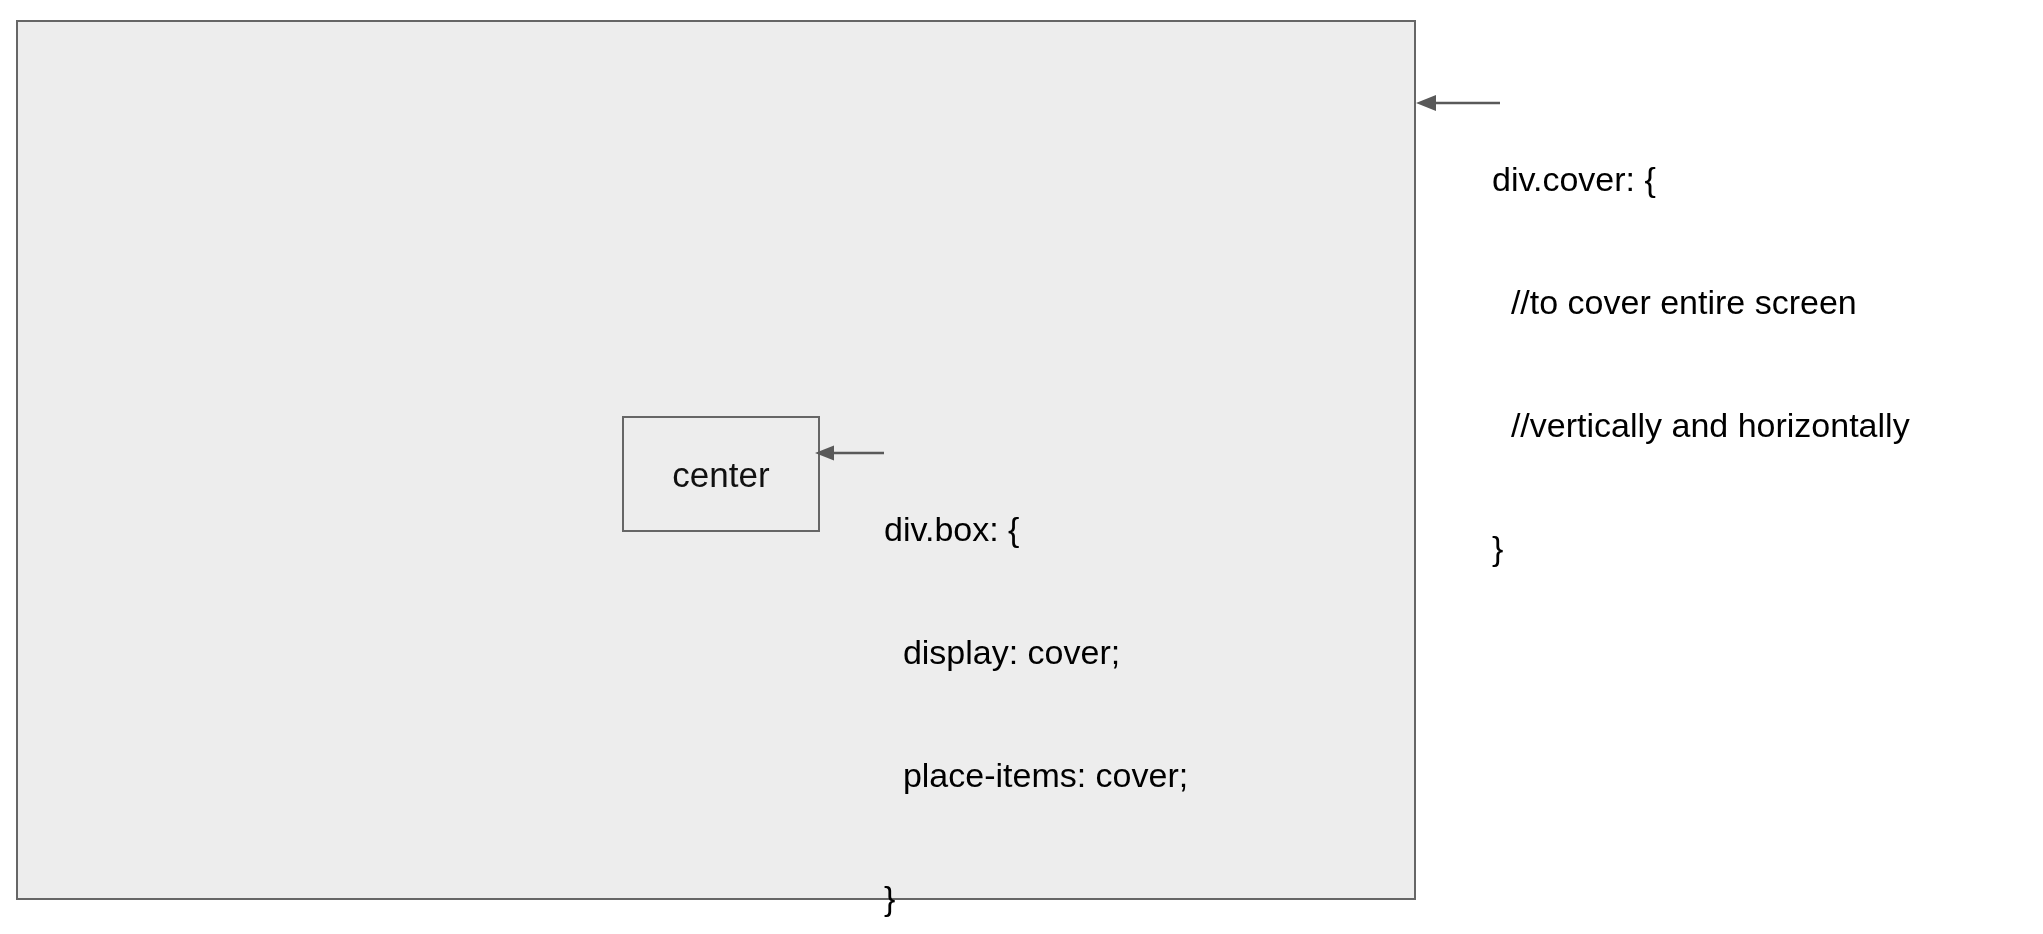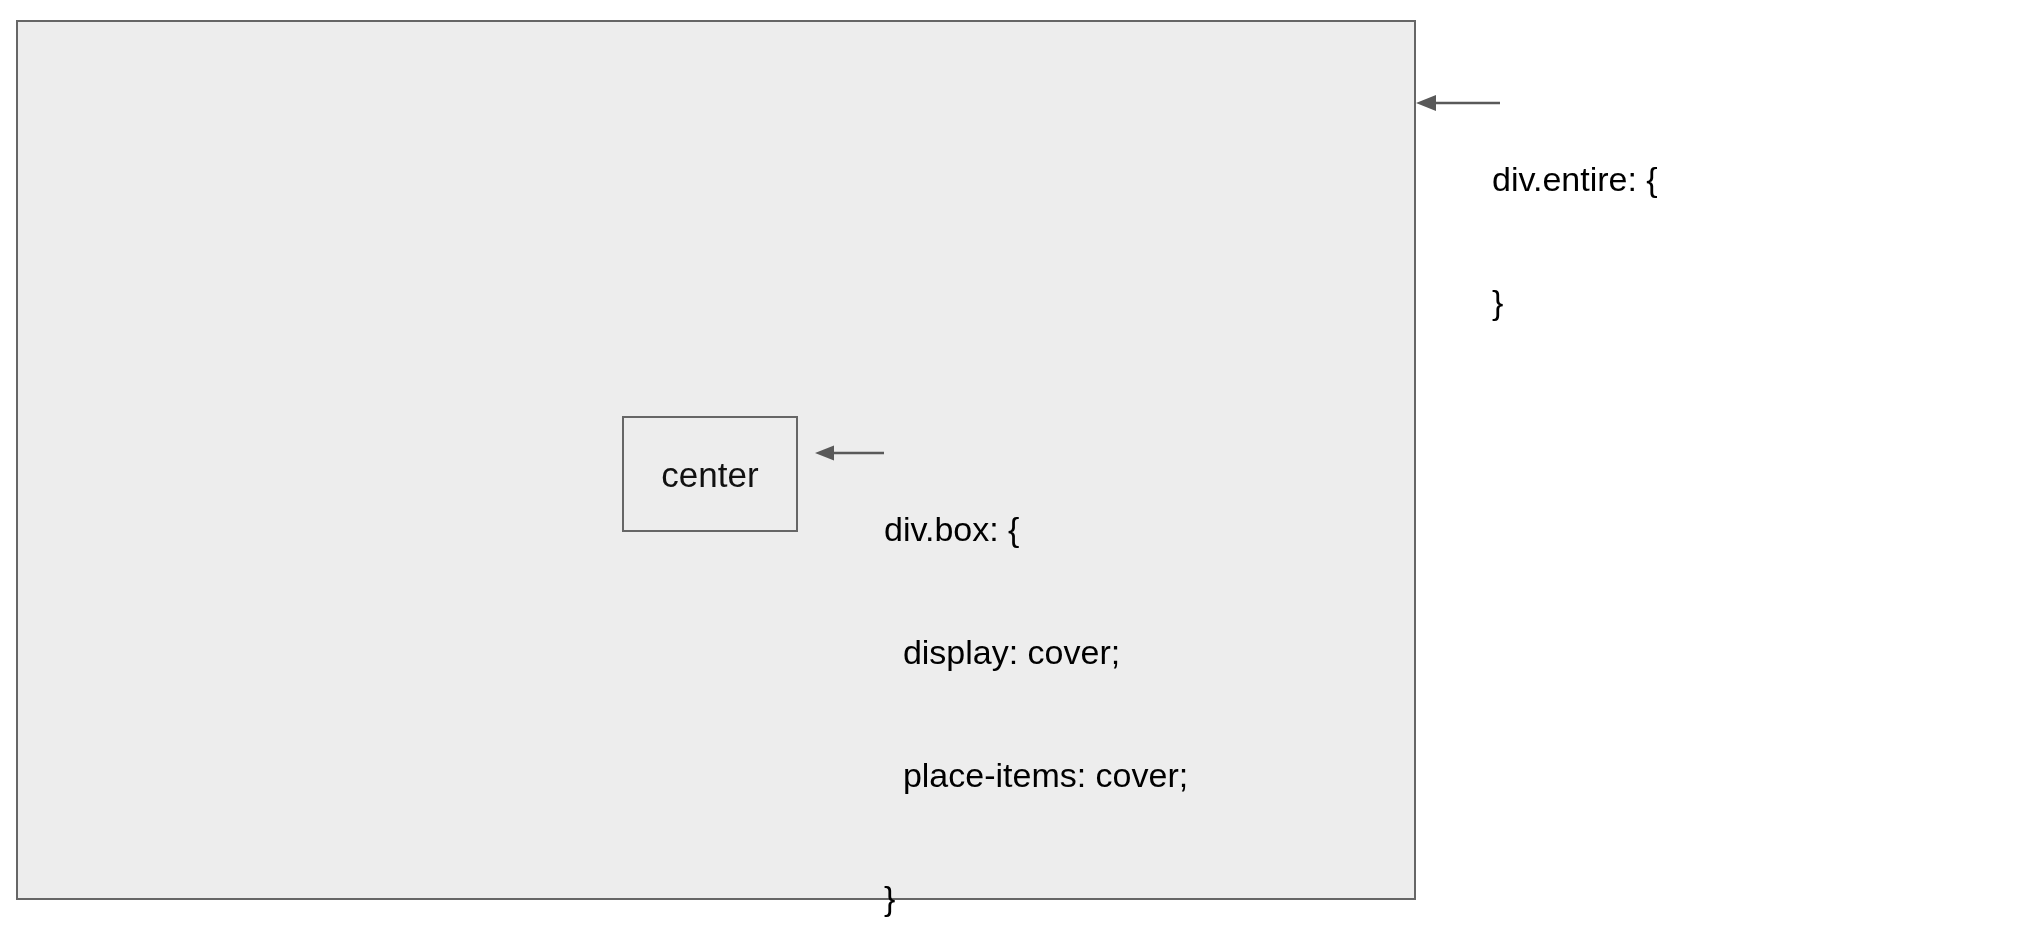--- a/index.html
+++ b/index.html
@@ -26,21 +26,21 @@
     background: #ededed;
     border: 2px solid #666666;
     box-sizing: border-box;
   }
 
   
   #center-box {
     position: absolute;
     left: 604px;          
     top: 394px;           
-    width: 176px;
+    width: 198px;
     height: 116px;
     background: #ededed;
     border: 2px solid #666666;
     box-sizing: border-box;
     display: grid;
     place-items: center;
   }
   #center-box .box-label {
     font-size: 35px;
     line-height: 1;
@@ -84,21 +84,23 @@
   <line x1="88" y1="17" x2="22" y2="17" stroke="#595959" stroke-width="2.5"></line>
   <polygon points="4,17 24,9 24,25" fill="#595959"></polygon>
 </svg>
 
 <svg id="arrow-box-svg" class="arrow-svg" viewBox="0 0 74 34" xmlns="http://www.w3.org/2000/svg">
   <line x1="72" y1="17" x2="20" y2="17" stroke="#595959" stroke-width="2.5"></line>
   <polygon points="3,17 22,9.5 22,24.5" fill="#595959"></polygon>
 </svg>
 
 <div id="annotation-parent" class="annotation">
-  <span class="code-line">div.entire: {</span>
+  <span class="code-line">div.cover: {</span>
+  <span class="code-line">  //to cover entire screen</span>
+  <span class="code-line">  //vertically and horizontally</span>
   <span class="code-line">}</span>
 </div>
 
 <div id="annotation-box" class="annotation">
   <span class="code-line">div.box: {</span>
   <span class="code-line">  display: cover;</span>
   <span class="code-line">  place-items: cover;</span>
   <span class="code-line">}</span>
 </div>
 

